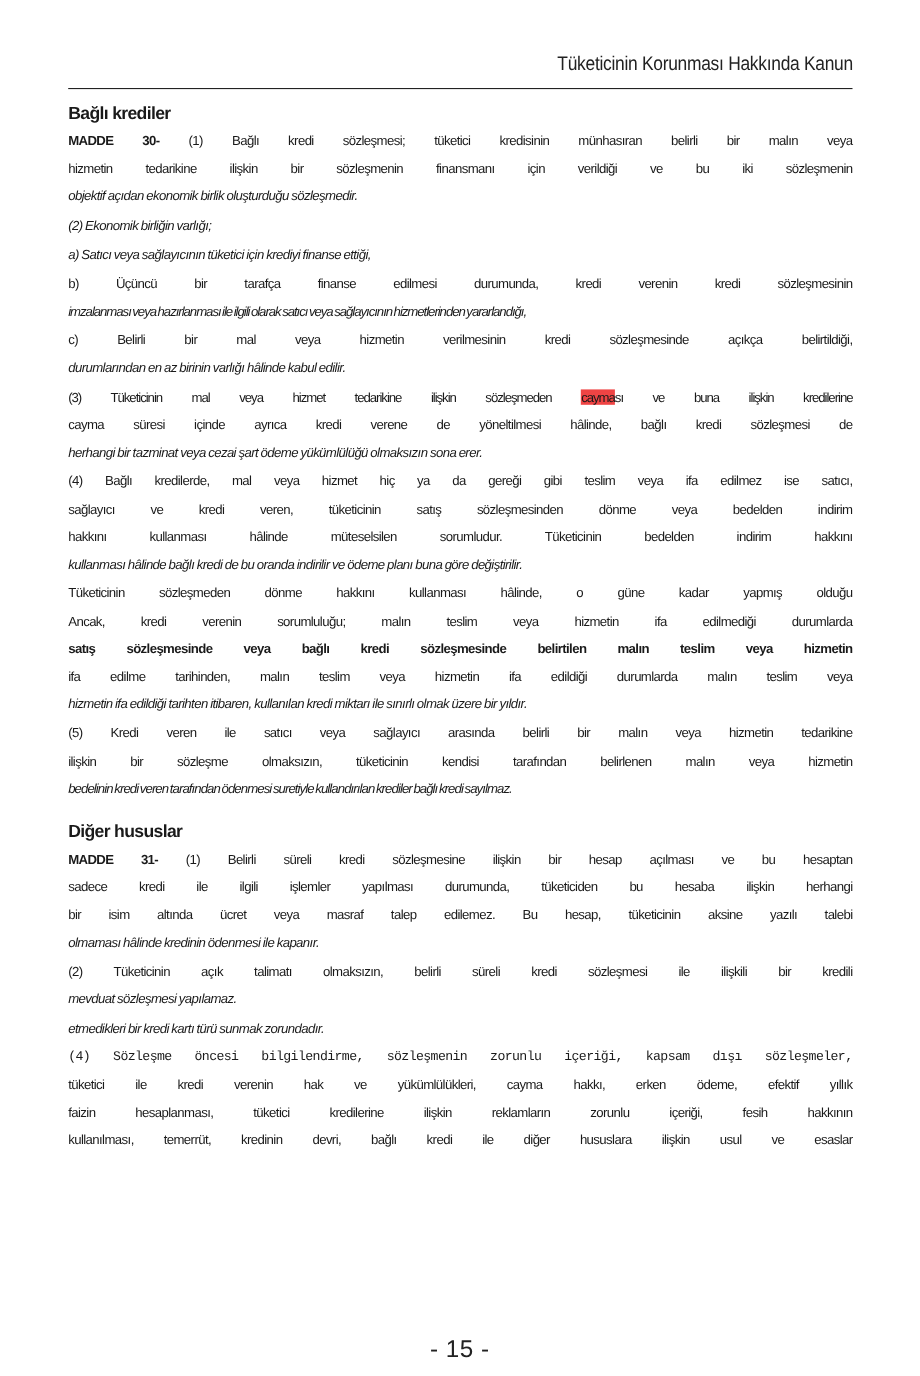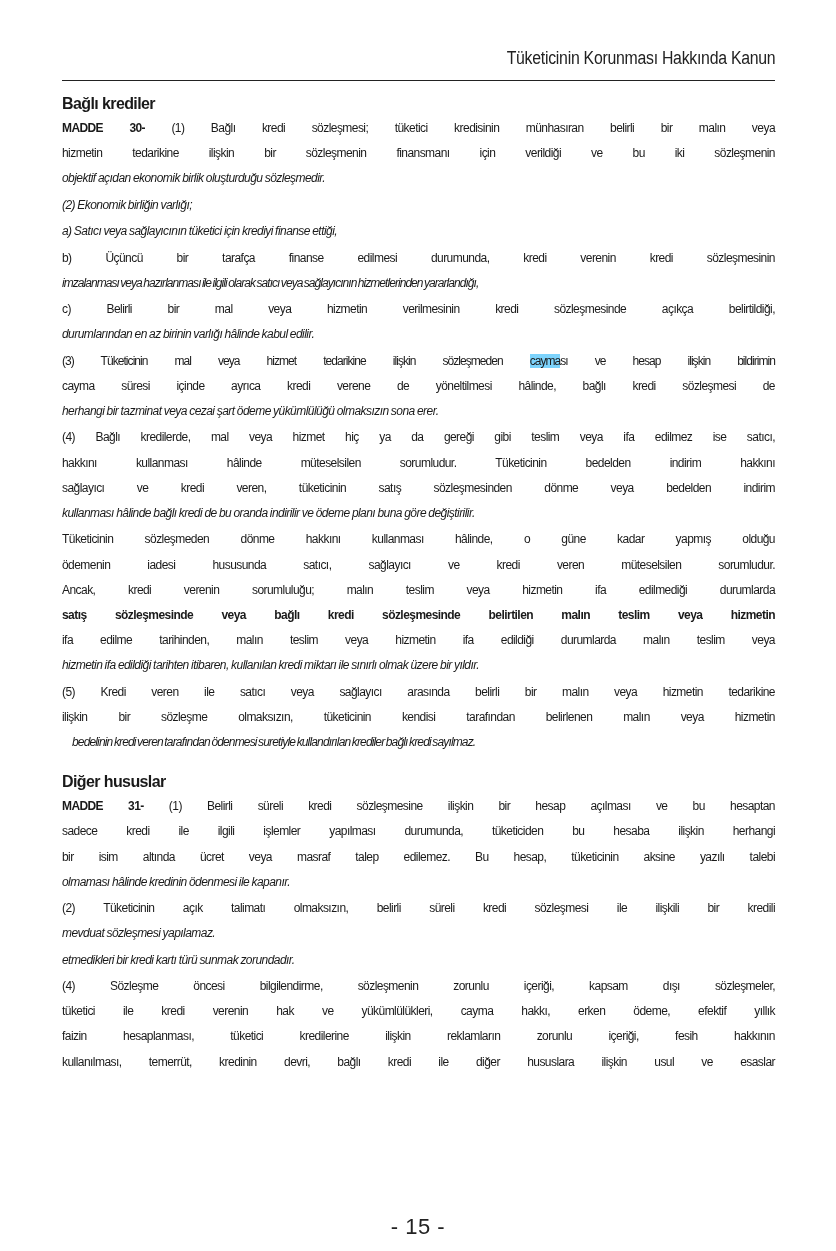--- a/index.html
+++ b/index.html
@@ -12,21 +12,21 @@
   .content { position:absolute; left:62px; width:713px; top:91px; }
   .line { display:block; width:100%; font-size:12px; line-height:25.2px; height:25.2px;
           white-space:nowrap; overflow:visible; text-align:justify; text-align-last:justify;
           letter-spacing:-0.55px; word-spacing:-0.5px; }
   .line.last { text-align-last:left;font-style:italic; }
   .para { margin-bottom:0; }
   .para + .para { margin-top:1.2px; }
   .heading { font-weight:bold; font-size:16px; line-height:25px; letter-spacing:-0.6px; }
   .b { font-weight:bold; letter-spacing:-0.6px; }
   .gap { height:14px; }
-  .hl { background:#7dd3fc; }
+  .hl { background:#ef4444; }
   .pagenum { position:absolute; left:0; right:0; top:1214px; text-align:center; font-size:22px;
              letter-spacing:0.5px; color:#222; }
 </style>
 </head>
 <body>
 
 <div class="header">
   <span class="header-title">Tüketicinin Korunması Hakkında Kanun</span>
 </div>
 
@@ -52,45 +52,44 @@
     <span class="line" style="transform-origin: left top; width: 100%; display: block;">b) Üçüncü bir tarafça finanse edilmesi durumunda, kredi verenin kredi sözleşmesinin</span>
     <span class="line last" style="letter-spacing: -0.95px; word-spacing: -1px; transform-origin: left top; width: 100%; display: block;">imzalanması veya hazırlanması ile ilgili olarak satıcı veya sağlayıcının hizmetlerinden yararlandığı,</span>
   </div>
 
   <div class="para">
     <span class="line" style="transform-origin: left top; width: 100%; display: block;">c) Belirli bir mal veya hizmetin verilmesinin kredi sözleşmesinde açıkça belirtildiği,</span>
     <span class="line last" style="transform-origin: left top; width: 100%; display: block;">durumlarından en az birinin varlığı hâlinde kabul edilir.</span>
   </div>
 
   <div class="para">
-    <span class="line" style="letter-spacing: -0.95px; word-spacing: -1px; transform-origin: left top; width: 100%; display: block;"><span>(3) Tüketicinin mal veya hizmet tedarikine ilişkin sözleşmeden </span><span class="hl">cayma</span><span>sı ve hesap ilişkin bildirimin</span></span>
+    <span class="line" style="letter-spacing: -0.95px; word-spacing: -1px; transform-origin: left top; width: 100%; display: block;"><span>(3) Tüketicinin mal veya hizmet tedarikine ilişkin sözleşmeden </span><span class="hl">cayma</span><span>sı ve buna ilişkin kredilerine</span></span>
     <span class="line" style="transform-origin: left top; width: 100%; display: block;">cayma süresi içinde ayrıca kredi verene de yöneltilmesi hâlinde, bağlı kredi sözleşmesi de</span>
     <span class="line last" style="transform-origin: left top; width: 100%; display: block;">herhangi bir tazminat veya cezai şart ödeme yükümlülüğü olmaksızın sona erer.</span>
   </div>
 
   <div class="para">
     <span class="line" style="transform-origin: left top; width: 100%; display: block;">(4) Bağlı kredilerde, mal veya hizmet hiç ya da gereği gibi teslim veya ifa edilmez ise satıcı,</span>
+    <span class="line" style="transform-origin: left top; width: 100%; display: block;">sağlayıcı ve kredi veren, tüketicinin satış sözleşmesinden dönme veya bedelden indirim</span>
     <span class="line" style="transform-origin: left top; width: 100%; display: block;">hakkını kullanması hâlinde müteselsilen sorumludur. Tüketicinin bedelden indirim hakkını</span>
-    <span class="line" style="transform-origin: left top; width: 100%; display: block;">sağlayıcı ve kredi veren, tüketicinin satış sözleşmesinden dönme veya bedelden indirim</span>
     <span class="line last" style="transform-origin: left top; width: 100%; display: block;">kullanması hâlinde bağlı kredi de bu oranda indirilir ve ödeme planı buna göre değiştirilir.</span>
   </div>
 
   <div class="para">
     <span class="line" style="transform-origin: left top; width: 100%; display: block;">Tüketicinin sözleşmeden dönme hakkını kullanması hâlinde, o güne kadar yapmış olduğu</span>
-    <span class="line" style="transform-origin: left top; width: 100%; display: block;">ödemenin iadesi hususunda satıcı, sağlayıcı ve kredi veren müteselsilen sorumludur.</span>
     <span class="line" style="transform-origin: left top; width: 100%; display: block;">Ancak, kredi verenin sorumluluğu; malın teslim veya hizmetin ifa edilmediği durumlarda</span>
     <span class="line" style="transform-origin: left top; width: 100%; display: block; font-weight: bold;">satış sözleşmesinde veya bağlı kredi sözleşmesinde belirtilen malın teslim veya hizmetin</span>
     <span class="line" style="transform-origin: left top; width: 100%; display: block;">ifa edilme tarihinden, malın teslim veya hizmetin ifa edildiği durumlarda malın teslim veya</span>
     <span class="line last" style="transform-origin: left top; width: 100%; display: block;">hizmetin ifa edildiği tarihten itibaren, kullanılan kredi miktarı ile sınırlı olmak üzere bir yıldır.</span>
   </div>
 
   <div class="para">
     <span class="line" style="transform-origin: left top; width: 100%; display: block;">(5) Kredi veren ile satıcı veya sağlayıcı arasında belirli bir malın veya hizmetin tedarikine</span>
     <span class="line" style="transform-origin: left top; width: 100%; display: block;">ilişkin bir sözleşme olmaksızın, tüketicinin kendisi tarafından belirlenen malın veya hizmetin</span>
-    <span class="line last" style="letter-spacing: -0.85px; word-spacing: -1px; transform-origin: left top; width: 100%; display: block; margin-left: 10px;">bedelinin kredi veren tarafından ödenmesi suretiyle kullandırılan krediler bağlı kredi sayılmaz.</span>
+    <span class="line last" style="letter-spacing: -0.85px; word-spacing: -1px; transform-origin: left top; width: 100%; display: block;">bedelinin kredi veren tarafından ödenmesi suretiyle kullandırılan krediler bağlı kredi sayılmaz.</span>
   </div>
 
   <div class="gap"></div>
 
   <div class="heading">Diğer hususlar</div>
 
   <div class="para">
     <span class="line" style="transform-origin: left top; width: 100%; display: block;"><span class="b">MADDE 31-</span><span> (1) Belirli süreli kredi sözleşmesine ilişkin bir hesap açılması ve bu hesaptan</span></span>
     <span class="line" style="transform-origin: left top; width: 100%; display: block;">sadece kredi ile ilgili işlemler yapılması durumunda, tüketiciden bu hesaba ilişkin herhangi</span>
     <span class="line" style="transform-origin: left top; width: 100%; display: block;">bir isim altında ücret veya masraf talep edilemez. Bu hesap, tüketicinin aksine yazılı talebi</span>
@@ -100,20 +99,20 @@
   <div class="para">
     <span class="line" style="transform-origin: left top; width: 100%; display: block;">(2) Tüketicinin açık talimatı olmaksızın, belirli süreli kredi sözleşmesi ile ilişkili bir kredili</span>
     <span class="line last" style="transform-origin: left top; width: 100%; display: block;">mevduat sözleşmesi yapılamaz.</span>
   </div>
 
   <div class="para">
     <span class="line last" style="transform-origin: left top; width: 100%; display: block;">etmedikleri bir kredi kartı türü sunmak zorundadır.</span>
   </div>
 
   <div class="para">
-    <span class="line" style="transform-origin: left top; width: 100%; display: block;">(4) Sözleşme öncesi bilgilendirme, sözleşmenin zorunlu içeriği, kapsam dışı sözleşmeler,</span>
+    <span class="line" style="transform-origin: left top; width: 100%; display: block; font-family: Liberation Mono, monospace;">(4) Sözleşme öncesi bilgilendirme, sözleşmenin zorunlu içeriği, kapsam dışı sözleşmeler,</span>
     <span class="line" style="transform-origin: left top; width: 100%; display: block;">tüketici ile kredi verenin hak ve yükümlülükleri, cayma hakkı, erken ödeme, efektif yıllık</span>
     <span class="line" style="transform-origin: left top; width: 100%; display: block;">faizin hesaplanması, tüketici kredilerine ilişkin reklamların zorunlu içeriği, fesih hakkının</span>
     <span class="line" style="transform-origin: left top; width: 100%; display: block;">kullanılması, temerrüt, kredinin devri, bağlı kredi ile diğer hususlara ilişkin usul ve esaslar</span>
   </div>
 </div>
 
 <div class="pagenum">-  15  -</div>
 
 </body></html>

